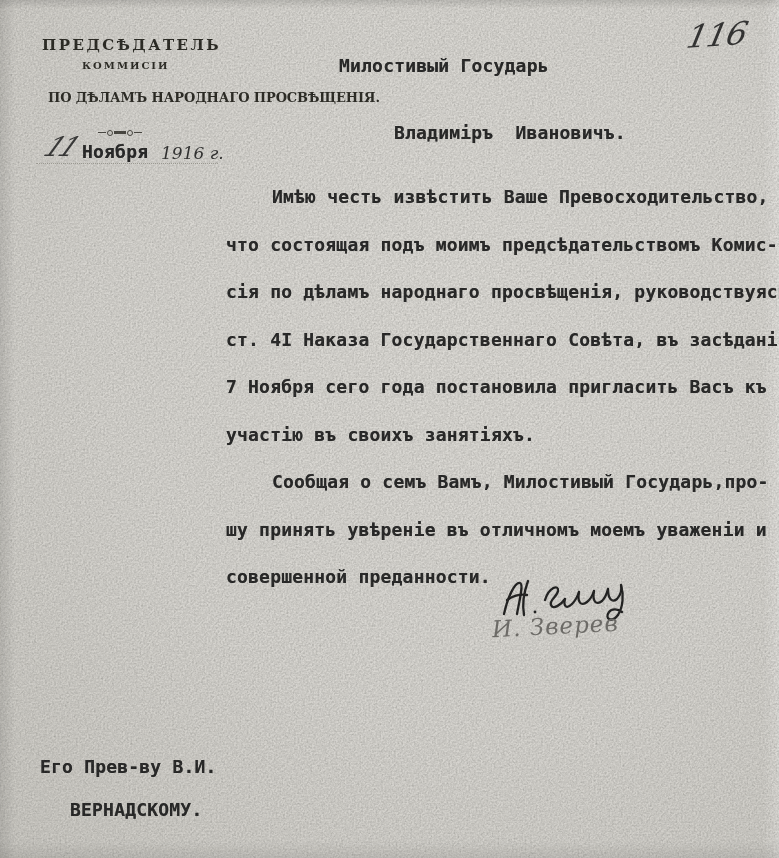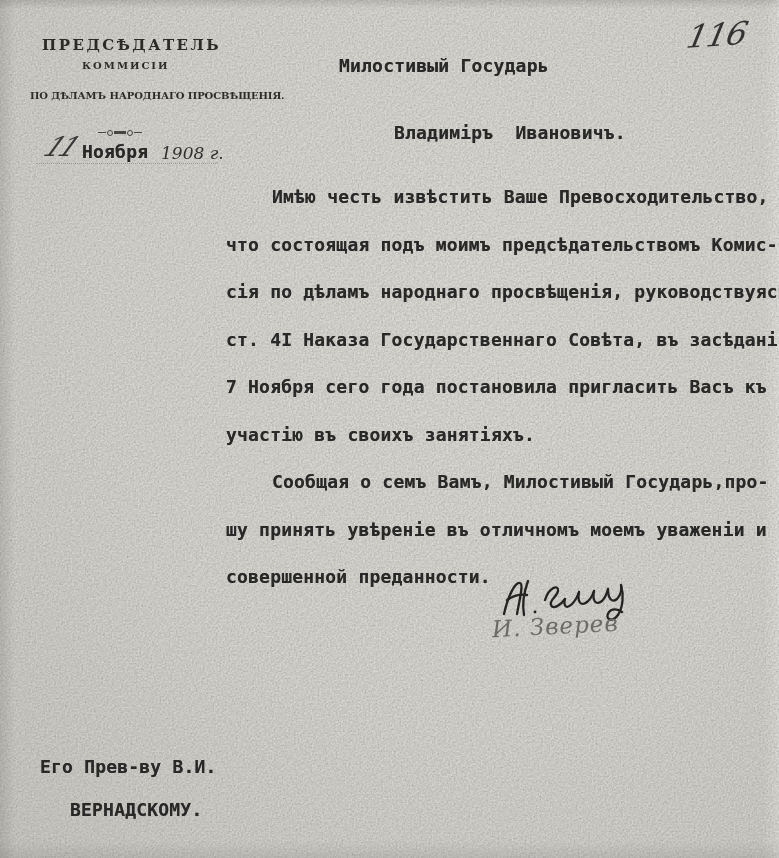--- a/index.html
+++ b/index.html
@@ -29,21 +29,21 @@
     font-family:"DejaVu Serif","Liberation Serif",serif;
     font-weight:bold;color:#26251f;white-space:pre;
   }
   .hand{
     font-family:"DejaVu Serif","Liberation Serif",serif;
     font-style:italic;color:#2b2b2b;white-space:pre;
   }
   
   .lh1{top:36px;left:42px;font-size:15px;letter-spacing:2.5px;}
   .lh2{top:60px;left:82px;font-size:10px;letter-spacing:2px;}
-  .lh3{top:90px;left:30px;font-size:10px;letter-spacing:-0.1px;}
+  .lh3{top:90px;left:48px;font-size:13px;letter-spacing:-0.1px;}
   .ornament{top:129px;left:98px;width:44px;height:7px;display:flex;align-items:center;}
   .ornament .seg{height:1px;background:#44423c;flex:1;}
   .ornament .seg.mid{height:3px;flex:1.4;}
   .ornament .dot{width:4px;height:4px;border:1px solid #44423c;border-radius:50%;margin:0 1px;}
   .date-day{top:131px;left:47px;font-size:27px;transform:skewX(-28deg);letter-spacing:-3px;color:#333;}
   .date-month{top:141px;left:82px;}
   .date-year{top:143px;left:161px;font-size:17px;}
   .date-dots{top:163px;left:36px;width:182px;border-bottom:1px dotted #a3a199;}
   
   .corner-num{top:16px;left:688px;font-size:32px;transform:skewX(-16deg) rotate(-4deg);color:#2d2d2d;letter-spacing:-1px;}
@@ -76,21 +76,21 @@
   <div class="abs ornament">
     <span class="seg"></span>
     <span class="dot"></span>
     <span class="seg mid"></span>
     <span class="dot"></span>
     <span class="seg"></span>
   </div>
 
   <div class="abs hand date-day">11</div>
   <div class="abs tw date-month">Ноября</div>
-  <div class="abs hand date-year">1908 г.</div>
+  <div class="abs hand date-year">1916 г.</div>
   <div class="abs date-dots"></div>
 
   <div class="abs tw sal1">Милостивый Государь</div>
   <div class="abs tw sal2">Владиміръ  Ивановичъ.</div>
 
   <div class="abs letter-body">
     <div class="tw bline indent">Имѣю честь извѣстить Ваше Превосходительство,</div>
     <div class="tw bline">что состоящая подъ моимъ предсѣдательствомъ Комис-</div>
     <div class="tw bline">сія по дѣламъ народнаго просвѣщенія, руководствуясь</div>
     <div class="tw bline">ст. 4I Наказа Государственнаго Совѣта, въ засѣданіи</div>

